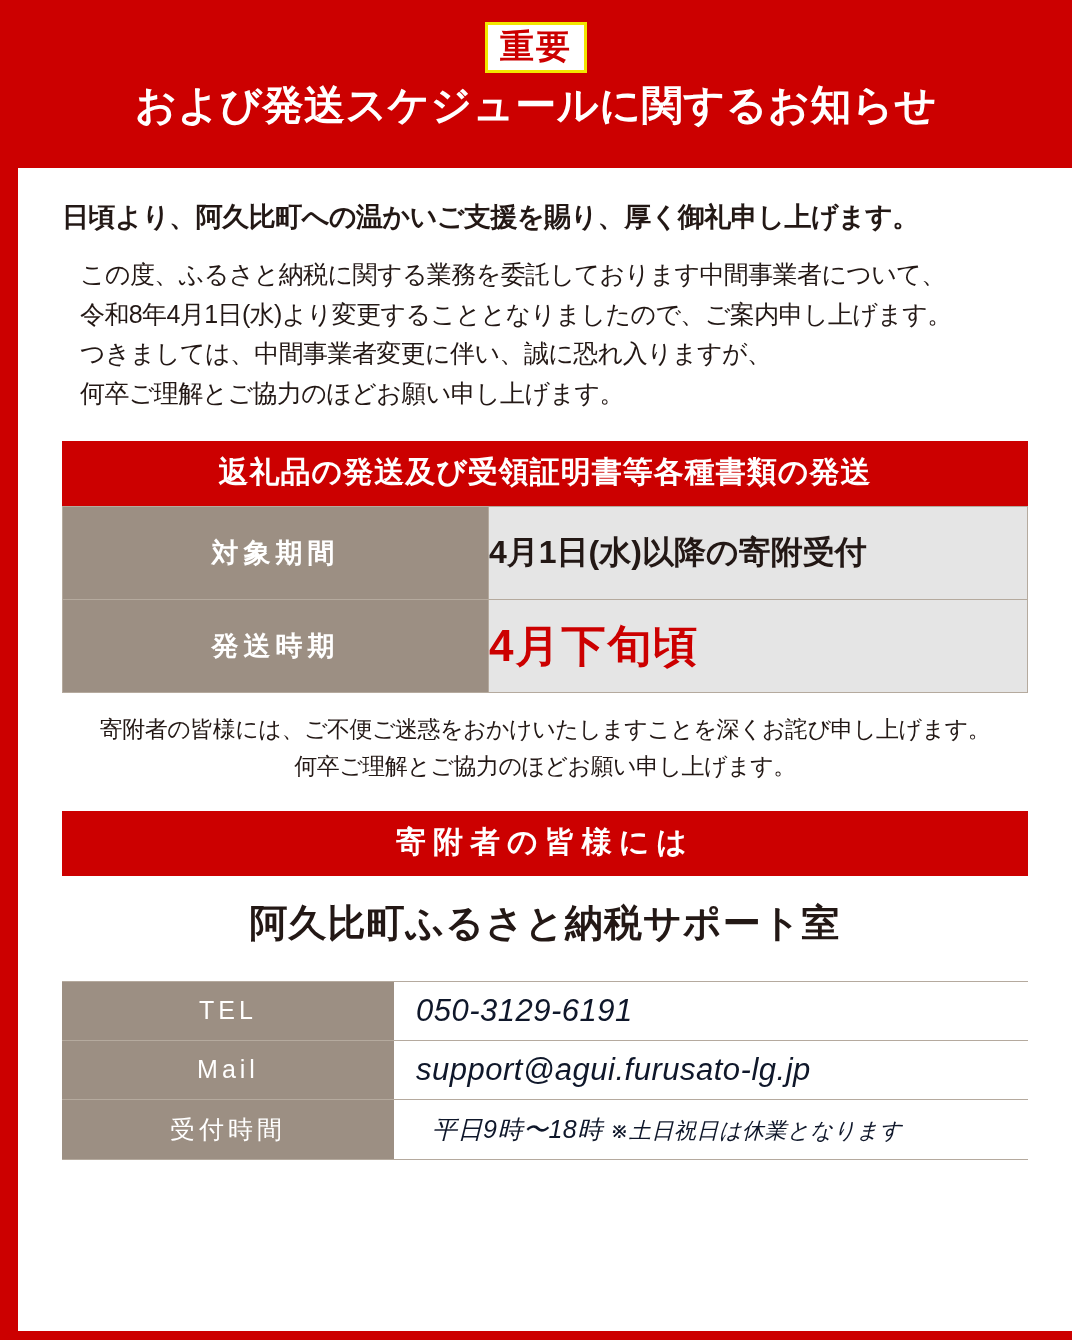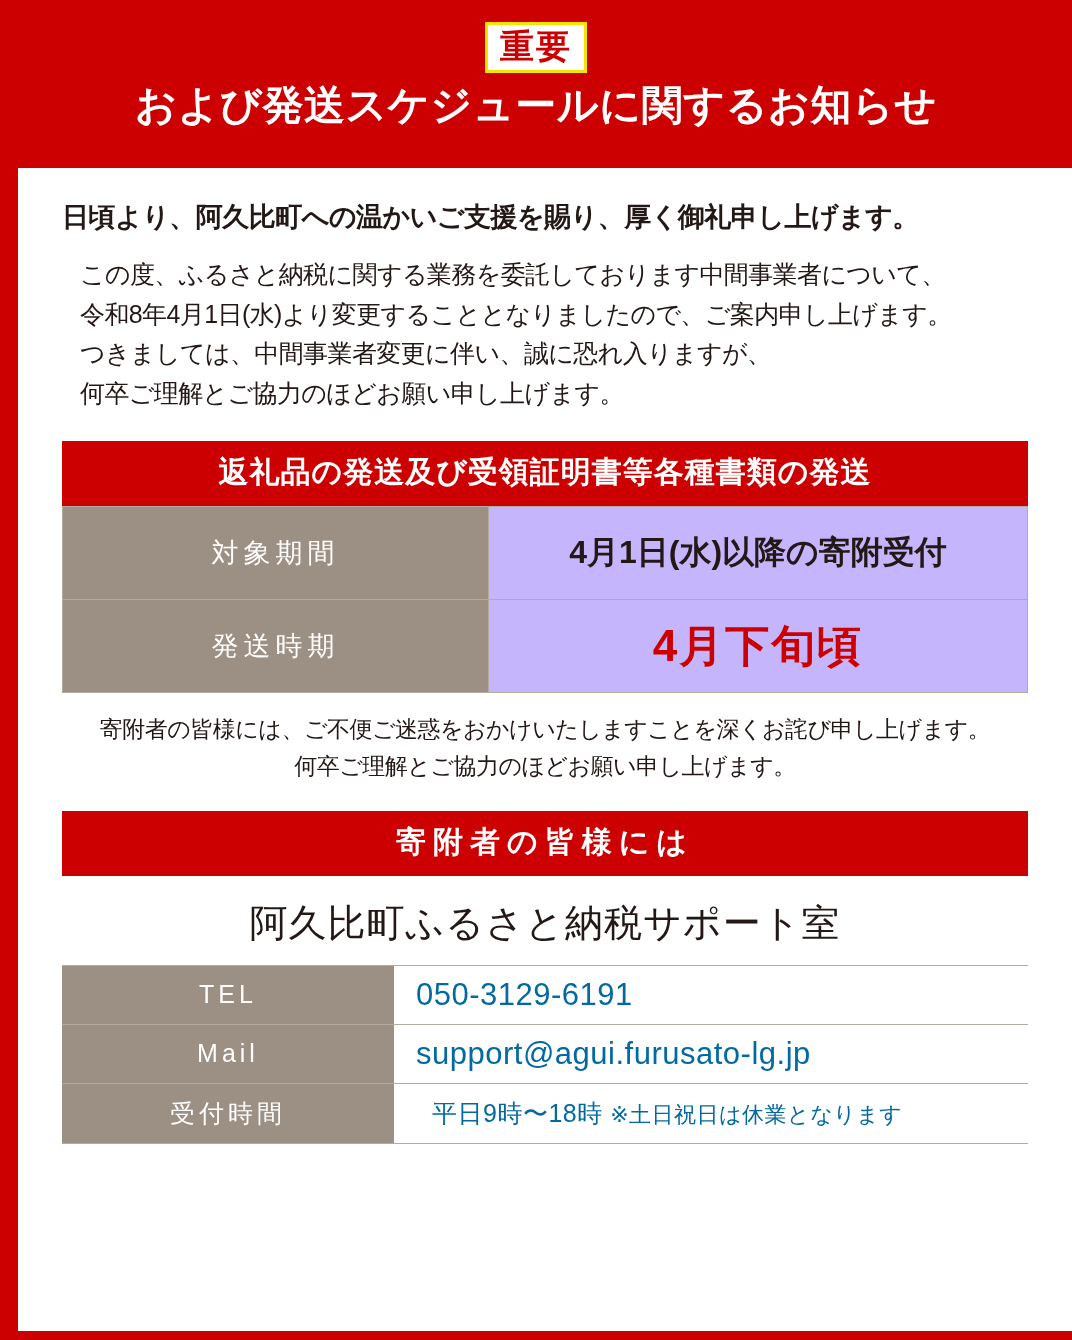--- a/index.html
+++ b/index.html
@@ -114,26 +114,26 @@
     border: 1px solid #b5aa9e;
     vertical-align: middle;
   }
   .sched .label {
     width: 425px;
     background: #9c8f83;
     color: #ffffff;
     text-align: center;
     font-size: 27px;
     letter-spacing: 5px;
-    font-weight: normal;
+    font-weight: bold;
     padding: 28px 0;
   }
   .sched .value {
-    text-align: center;
-    background: #c4b5fd;
+    text-align: left;
+    background: #e5e5e5;
     font-size: 32px;
     font-weight: bold;
     color: #231815;
     padding: 20px 0;
     margin-left: 36px;
   }
   .sched .value.red {
     color: #cc0000;
     font-size: 44px;
     letter-spacing: 2px;
@@ -147,43 +147,44 @@
     line-height: 1.6;
     letter-spacing: -0.5px;
     margin-top: 18px;
   }
   .apology p { margin: 0; }
 
   
   .dept {
     text-align: center;
     font-size: 38px;
-    font-weight: normal;
+    font-weight: bold;
     letter-spacing: 1px;
-    margin: 22px 0 16px 0;
+    margin: 22px 0 32px 0;
   }
   .contact-table td {
     border-bottom: 1px solid #b5aa9e;
     vertical-align: middle;
   }
   .contact-table tr:first-child td { border-top: 1px solid #b5aa9e; }
   .contact-table .c-label {
     width: 300px;
     background: #9c8f83;
     color: #ffffff;
     text-align: center;
     font-size: 25px;
     letter-spacing: 4px;
     padding: 13px 16px;
   }
   .contact-table .c-value {
     padding: 11px 0 11px 22px;
     font-size: 31px;
-    color: #0369a1;
+    color: #0f172a;
     letter-spacing: 0.5px;
+    font-style: italic;
   }
   .contact-table .c-value.small {
     font-size: 25px;
     padding-left: 38px;
   }
   .c-value .note {
     font-size: 22px;
   }
 </style>
 </head>

